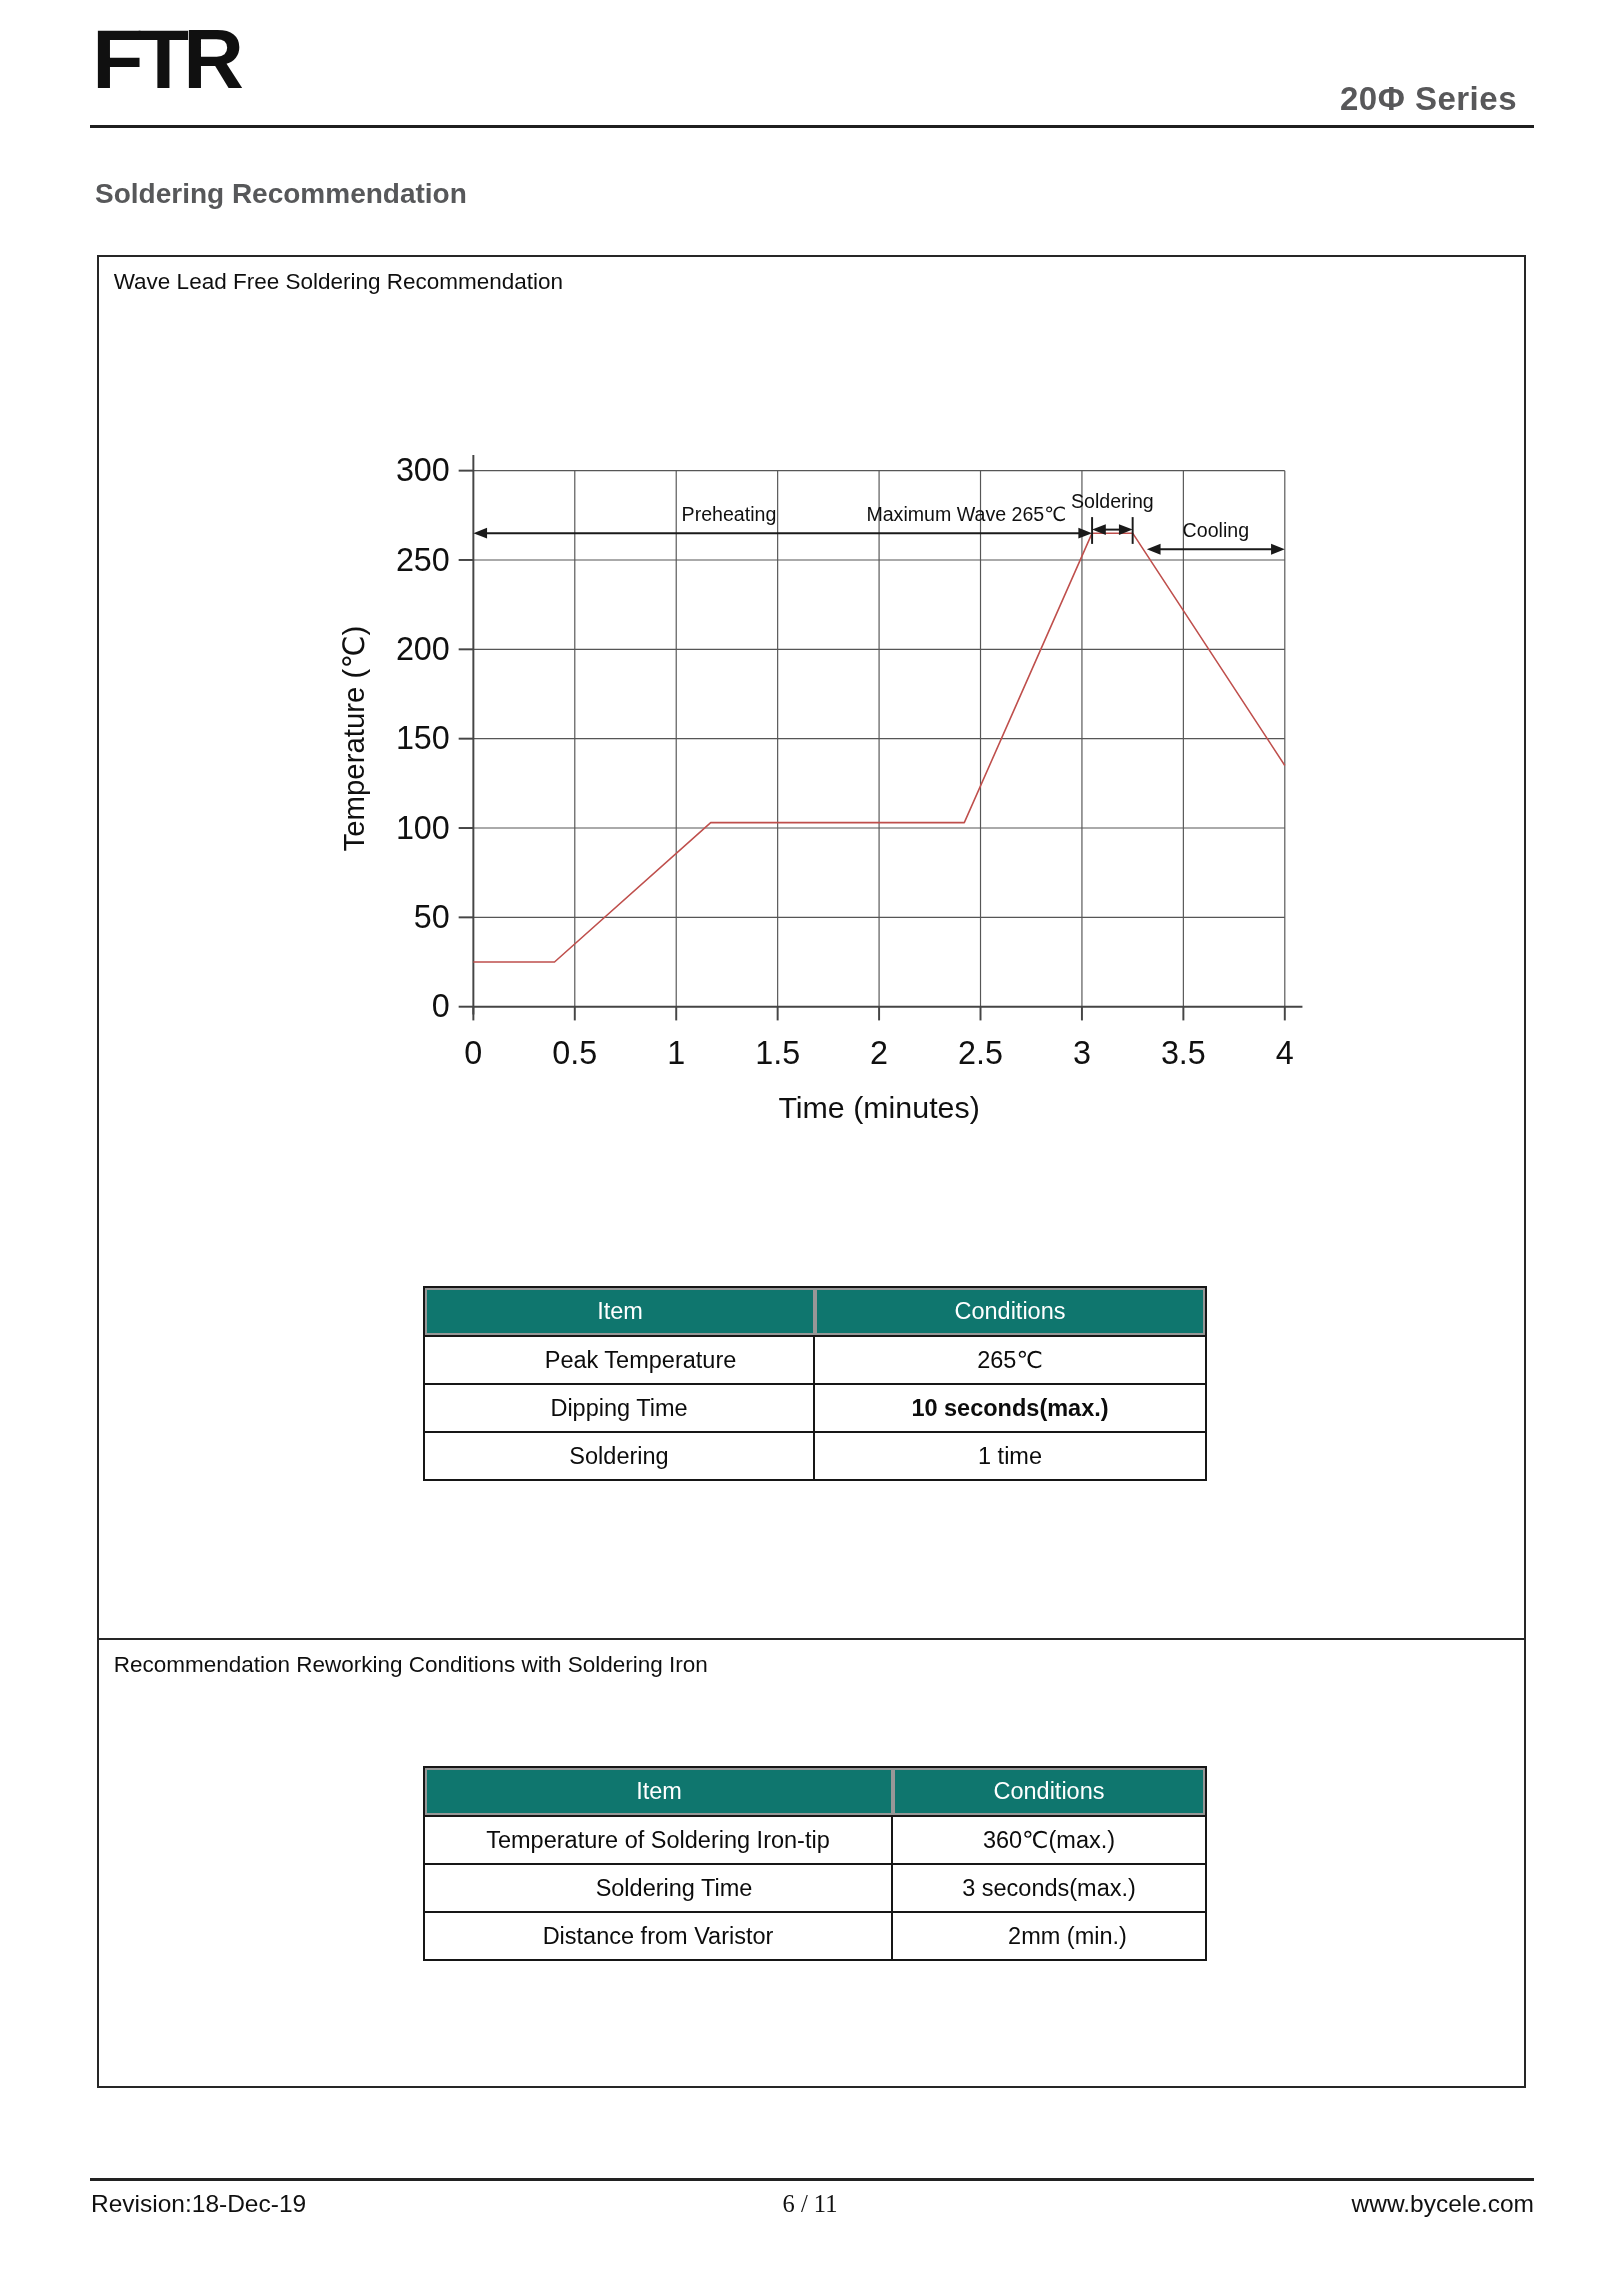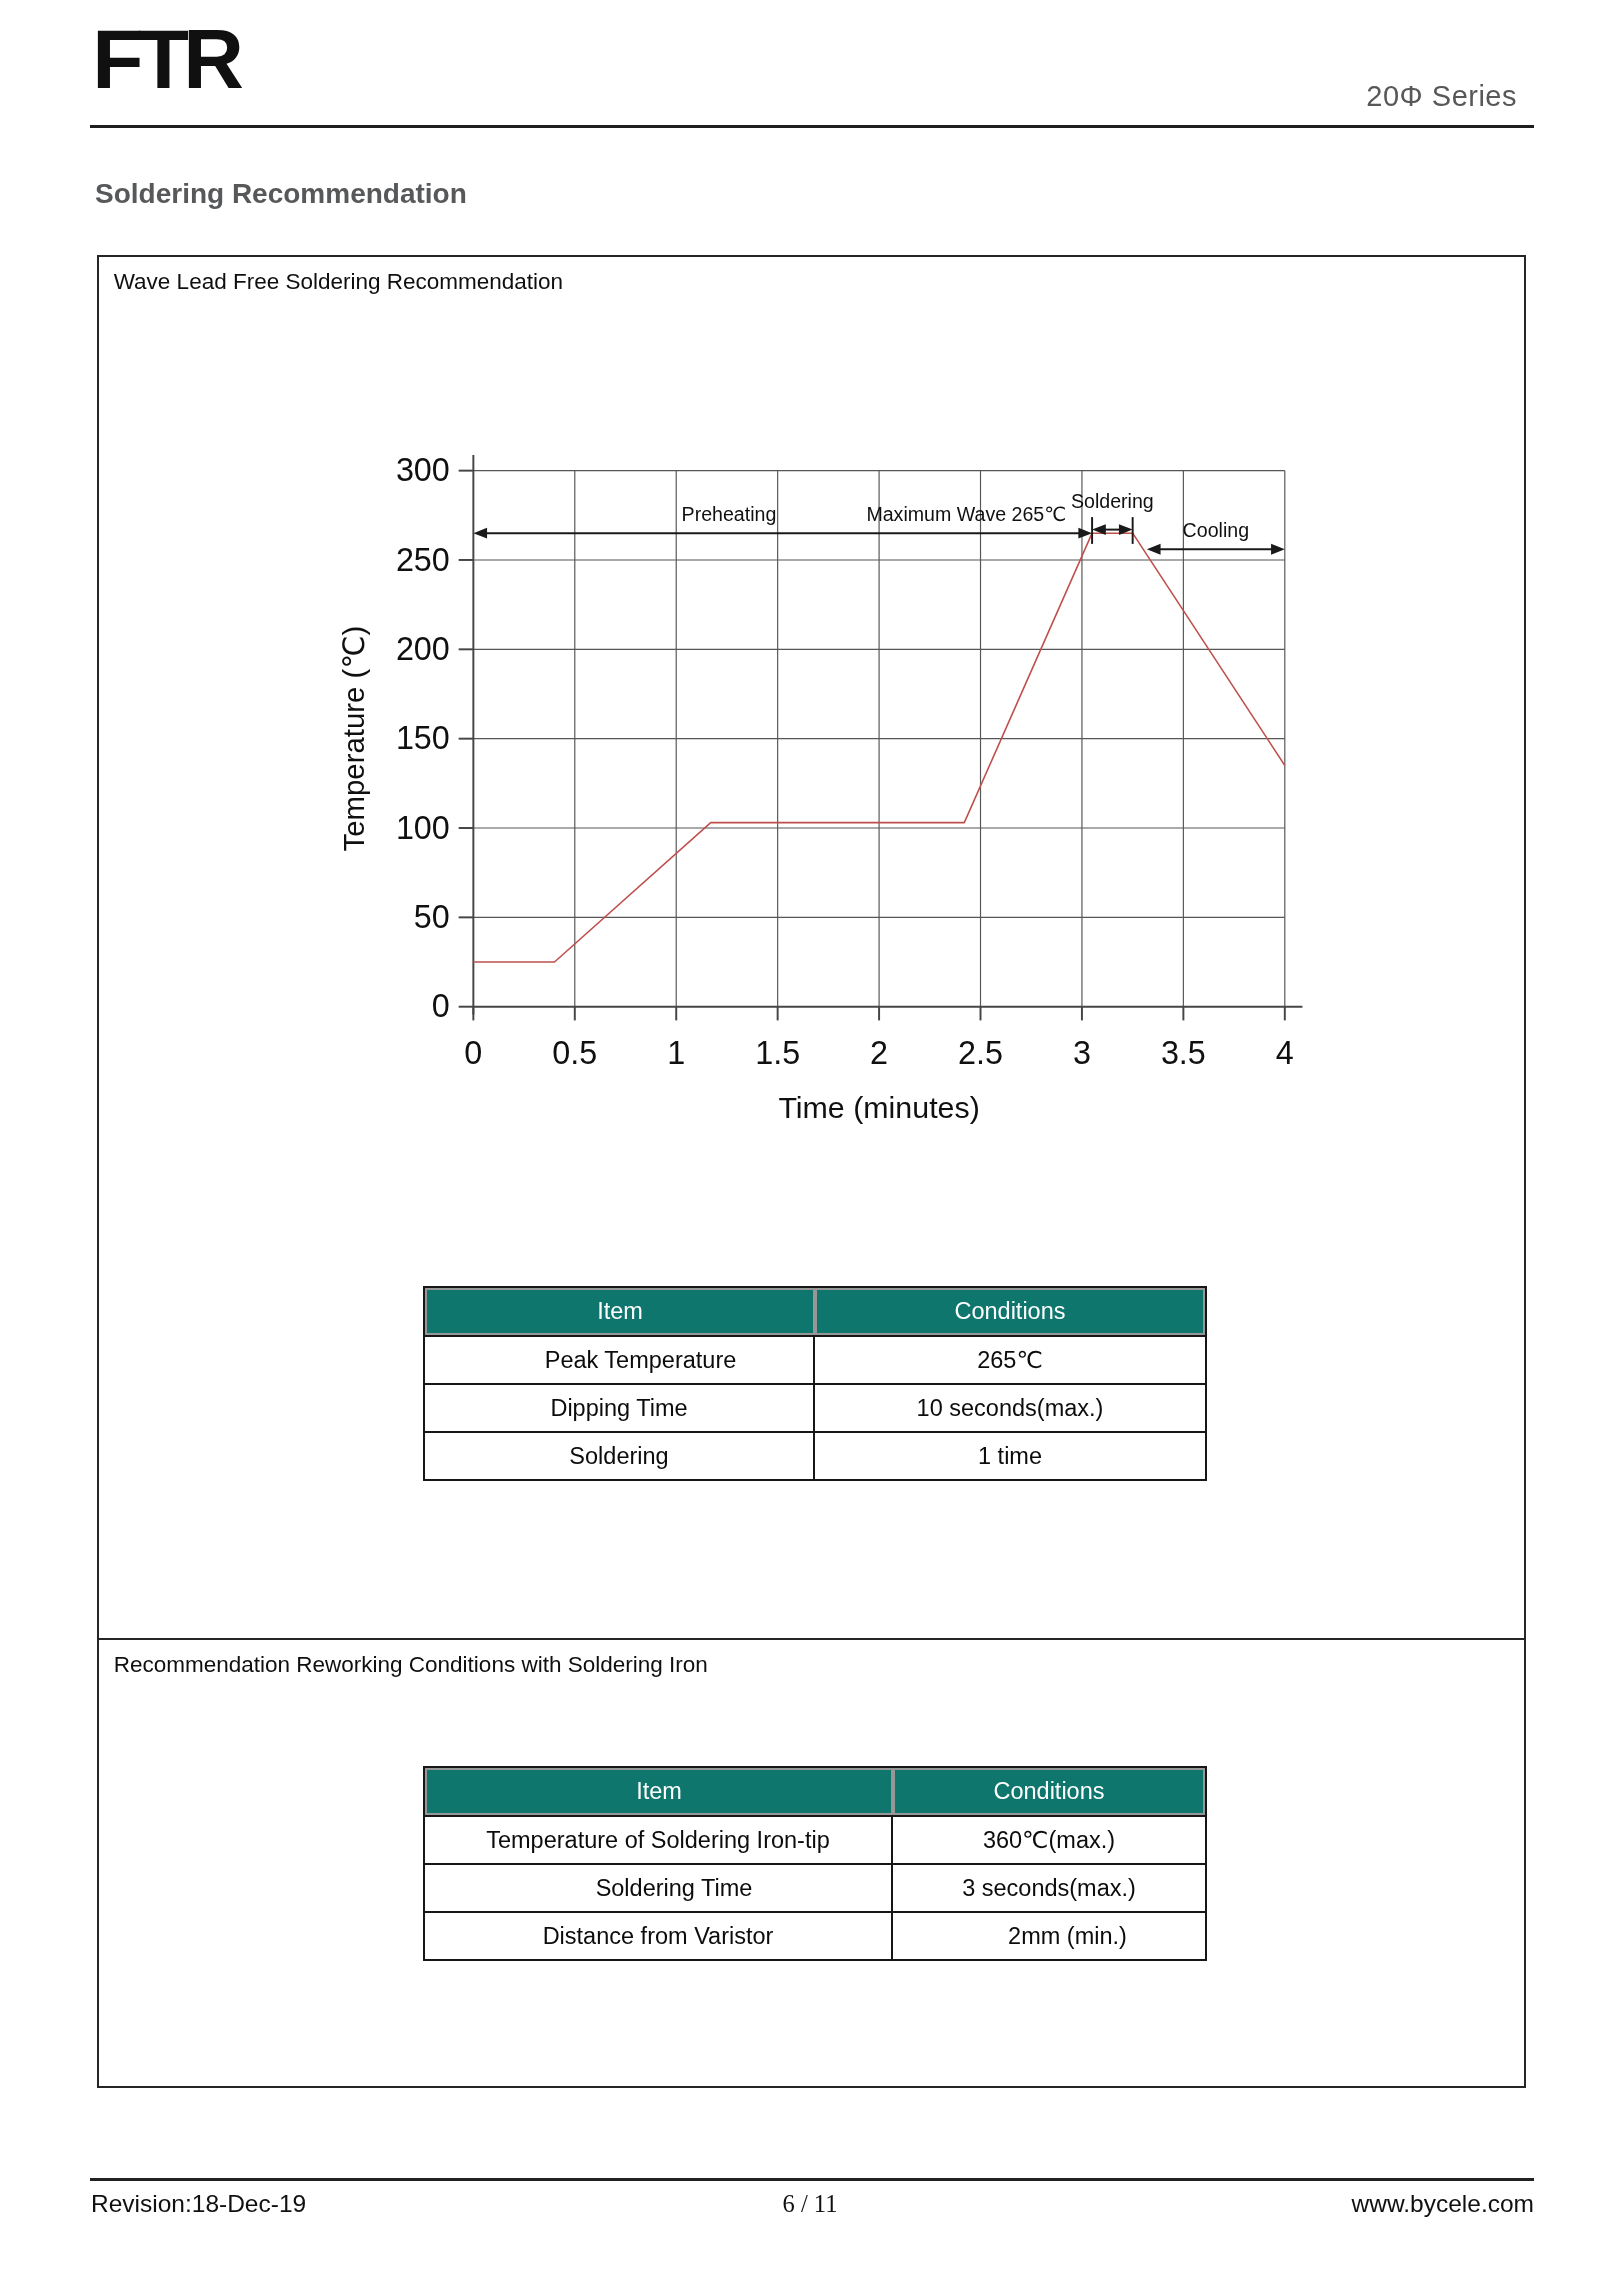--- a/index.html
+++ b/index.html
@@ -4,21 +4,21 @@
 <style>
   html,body{margin:0;padding:0;background:#e8e8e8;}
   .page{
     position:relative;width:1620px;height:2292px;background:#ffffff;
     font-family:"Liberation Sans","DejaVu Sans",sans-serif;color:#111;
     margin:0 auto;overflow:hidden;
   }
   .logo{position:absolute;left:92px;top:19.6px;}
   .series-label{
     position:absolute;top:80px;right:103px;
-    font-size:29px;font-weight:normal;color:#58585a;letter-spacing:0.5px;
+    font-size:33px;font-weight:bold;color:#58585a;letter-spacing:0.5px;
   }
   .header-rule{position:absolute;left:90px;top:125px;width:1444px;height:2.9px;background:#1f1f1f;}
   .page-title{
     position:absolute;left:95px;top:178px;
     font-size:28px;font-weight:bold;color:#57585a;
   }
   .box{position:absolute;left:97px;width:1425px;border:2px solid #262626;background:#fff;}
   .box1{top:255px;height:1381px;}
   .box2{top:1638px;height:446px;}
   .box-title{position:absolute;left:14.7px;top:11.8px;font-size:22.5px;color:#0f0f0f;}
@@ -141,21 +141,21 @@
         <div class="ct-head">
           <div class="ct-hcell" style="width: 50%;">Item</div>
           <div class="ct-hcell" style="width: 50%;">Conditions</div>
         </div>
         <div class="ct-row">
           <div class="ct-cell first" style="width: 50%; padding-left: 43px;">Peak Temperature</div>
           <div class="ct-cell" style="width: 50%;">265℃</div>
         </div>
         <div class="ct-row">
           <div class="ct-cell first" style="width: 50%;">Dipping Time</div>
-          <div class="ct-cell" style="width: 50%;">10 seconds(max.)</div>
+          <div class="ct-cell" style="width: 50%; font-weight: bold;">10 seconds(max.)</div>
         </div>
         <div class="ct-row">
           <div class="ct-cell first" style="width: 50%;">Soldering</div>
           <div class="ct-cell" style="width: 50%;">1 time</div>
         </div>
       </div>
   </section>
 
   <section class="box box2">
     <div class="box-title">Recommendation Reworking Conditions with Soldering Iron</div>

